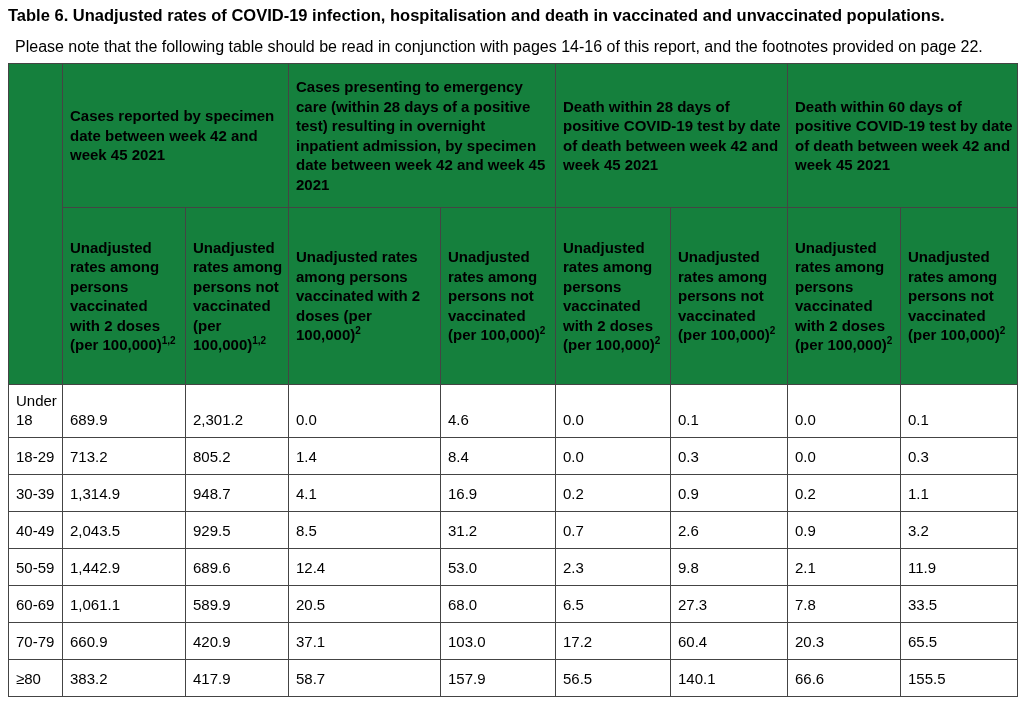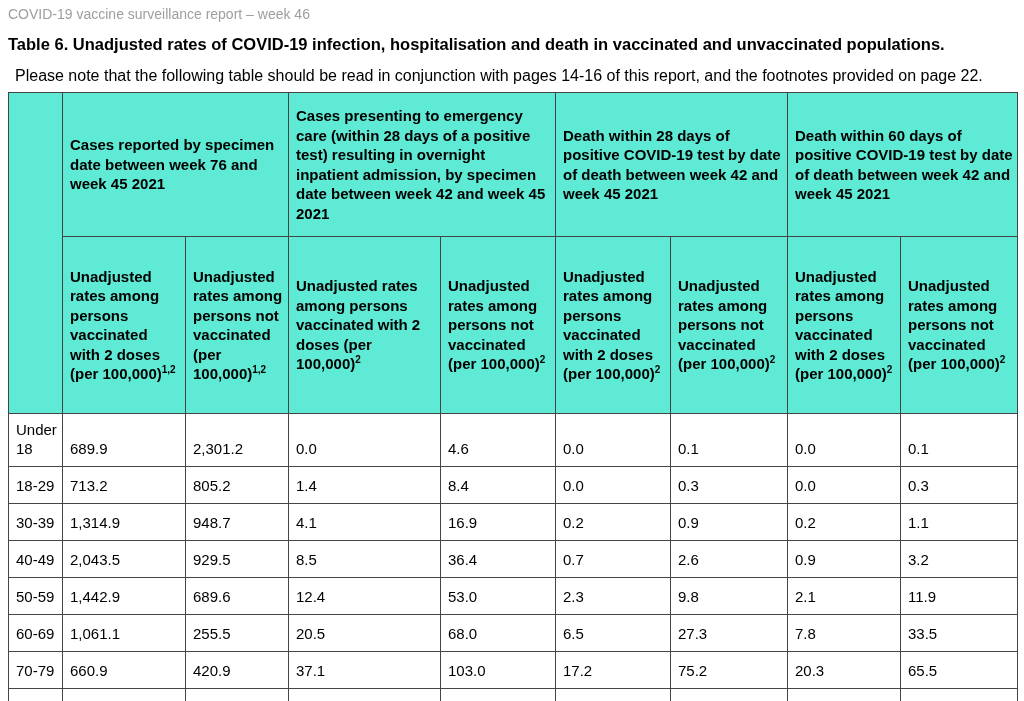--- a/index.html
+++ b/index.html
@@ -36,21 +36,21 @@
     border-collapse: collapse;
     table-layout: fixed;
     width: 1009px;
   }
   table.rates th, table.rates td {
     border: 1px solid #444444;
     text-align: left;
     overflow: hidden;
   }
   thead th {
-    background: #5eead4;
+    background: #15803d;
     font-weight: bold;
     font-size: 15px;
     line-height: 19.5px;
     vertical-align: middle;
     padding: 6px 4px 6px 7px;
   }
   thead tr.group-row { height: 144px; }
   thead tr.sub-row { height: 177px; padding-left: 16px; }
   thead th.corner { padding: 0; }
   sup { font-size: 10px; line-height: 0; }
@@ -64,42 +64,41 @@
     line-height: 19px;
     vertical-align: bottom;
     padding: 3px 4px 8px 7px;
   }
 </style>
 </head>
 <body>
 
 <div class="page">
 
-  <p class="running-header">COVID-19 vaccine surveillance report – week 46</p>
 
   <p class="doc-title">Table 6. Unadjusted rates of COVID-19 infection, hospitalisation and death in vaccinated and unvaccinated populations.</p>
 
   <p class="doc-note">Please note that the following table should be read in conjunction with pages 14-16 of this report, and the footnotes provided on page 22.</p>
 
   <table class="rates">
     <colgroup>
       <col style="width:54px">
         <col style="width:123px">
         <col style="width:103px">
       <col style="width:152px">
         <col style="width:115px">
         <col style="width:115px">
       <col style="width:117px">
         <col style="width:113px">
         <col style="width:117px">
     </colgroup>
     <thead>
       <tr class="group-row">
         <th class="corner" rowspan="2"></th>
-        <th colspan="2">Cases reported by specimen date between week 76 and week 45 2021</th>
+        <th colspan="2">Cases reported by specimen date between week 42 and week 45 2021</th>
         <th colspan="2">Cases presenting to emergency care (within 28 days of a positive test) resulting in overnight inpatient admission, by specimen date between week 42 and week 45 2021</th>
         <th colspan="2">Death within 28 days of positive COVID-19 test by date of death between week 42 and week 45 2021</th>
         <th colspan="2">Death within 60 days of positive COVID-19 test by date of death between week 42 and week 45 2021</th>
       </tr>
       <tr class="sub-row">
         <th><span>Unadjusted rates among persons vaccinated with 2 doses (per 100,000)</span><sup>1,2</sup></th>
         <th><span>Unadjusted rates among persons not vaccinated (per 100,000)</span><sup>1,2</sup></th>
         <th><span>Unadjusted rates among persons vaccinated with 2 doses (per 100,000)</span><sup>2</sup></th>
         <th><span>Unadjusted rates among persons not vaccinated (per 100,000)</span><sup>2</sup></th>
         <th><span>Unadjusted rates among persons vaccinated with 2 doses (per 100,000)</span><sup>2</sup></th>
@@ -140,56 +139,56 @@
         <td>0.2</td>
         <td>0.9</td>
         <td>0.2</td>
         <td>1.1</td>
       </tr>
       <tr>
         <th>40-49</th>
         <td>2,043.5</td>
         <td>929.5</td>
         <td>8.5</td>
-        <td>36.4</td>
+        <td>31.2</td>
         <td>0.7</td>
         <td>2.6</td>
         <td>0.9</td>
         <td>3.2</td>
       </tr>
       <tr>
         <th>50-59</th>
         <td>1,442.9</td>
         <td>689.6</td>
         <td>12.4</td>
         <td>53.0</td>
         <td>2.3</td>
         <td>9.8</td>
         <td>2.1</td>
         <td>11.9</td>
       </tr>
       <tr>
         <th>60-69</th>
         <td>1,061.1</td>
-        <td>255.5</td>
+        <td>589.9</td>
         <td>20.5</td>
         <td>68.0</td>
         <td>6.5</td>
         <td>27.3</td>
         <td>7.8</td>
         <td>33.5</td>
       </tr>
       <tr>
         <th>70-79</th>
         <td>660.9</td>
         <td>420.9</td>
         <td>37.1</td>
         <td>103.0</td>
         <td>17.2</td>
-        <td>75.2</td>
+        <td>60.4</td>
         <td>20.3</td>
         <td>65.5</td>
       </tr>
       <tr>
         <th>≥80</th>
         <td>383.2</td>
         <td>417.9</td>
         <td>58.7</td>
         <td>157.9</td>
         <td>56.5</td>

